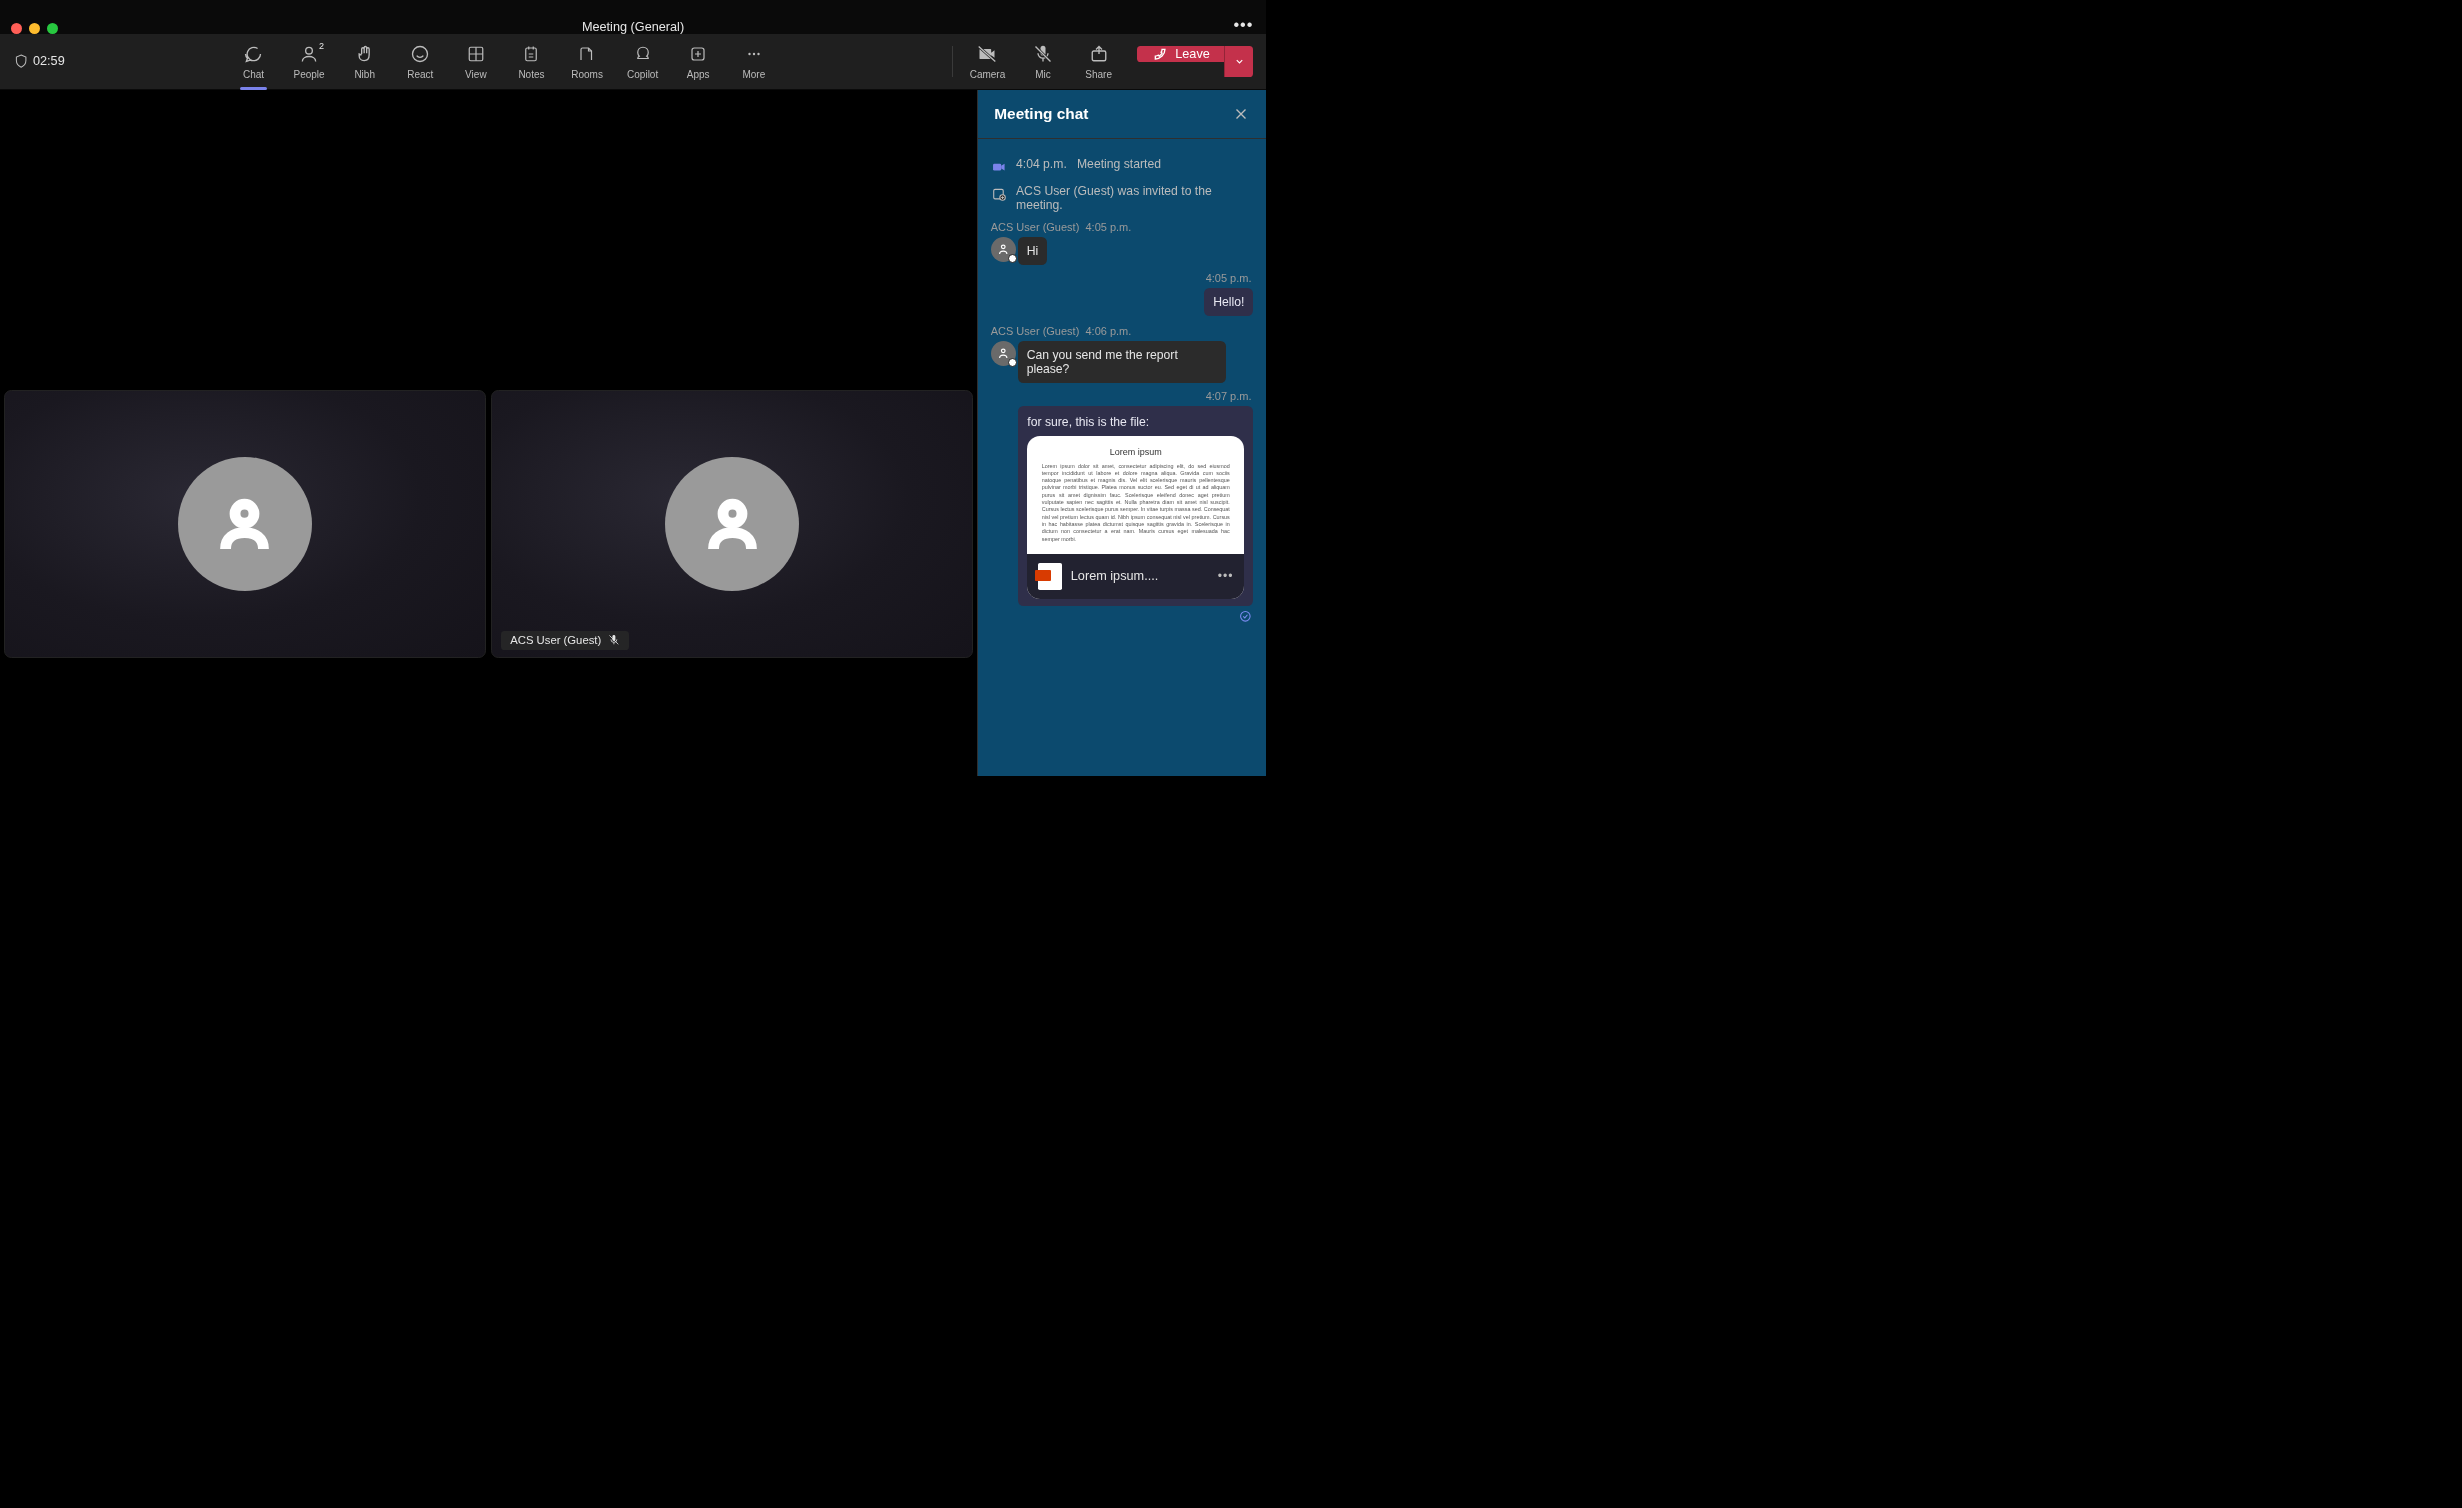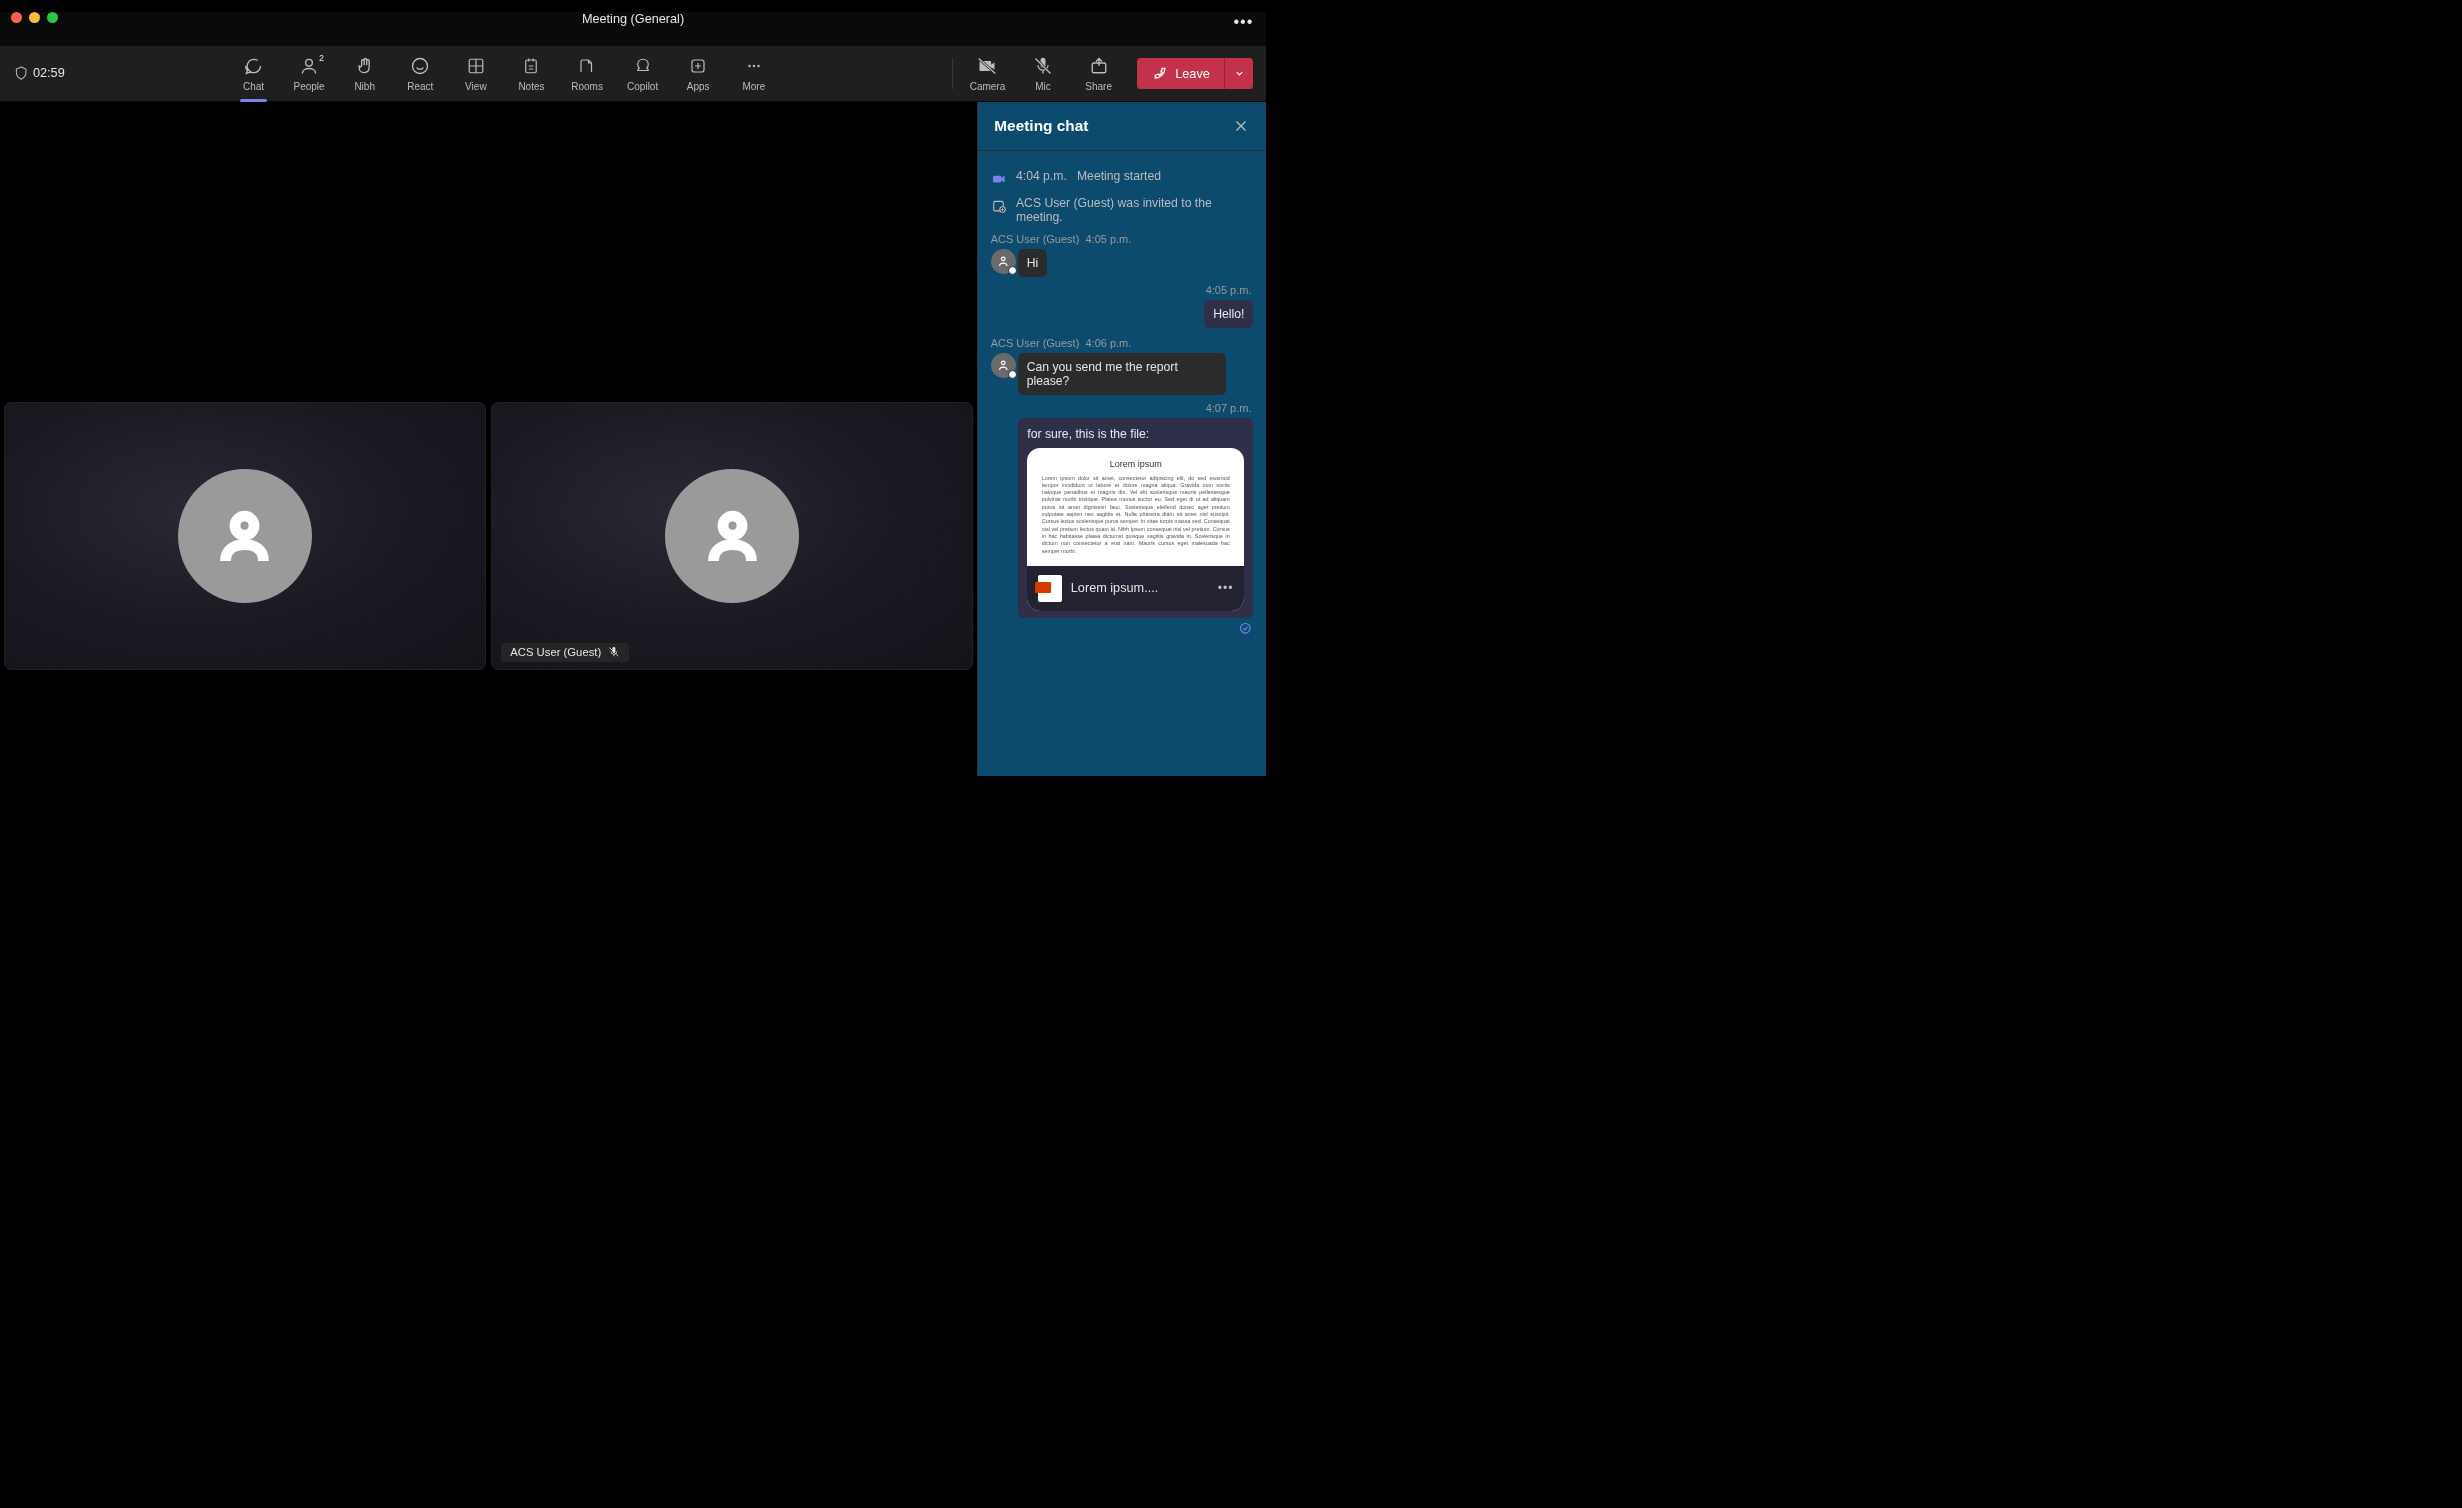--- a/index.html
+++ b/index.html
@@ -1,36 +1,36 @@
 <!DOCTYPE html>
 <html style="font-size:14.5px"><head>
 <meta charset="utf-8">
 <style>
 *{margin:0;padding:0;box-sizing:border-box;font-family:-apple-system,BlinkMacSystemFont,"Segoe UI",sans-serif;}
 body{background:#000;color:#fff;width:1266px;height:776px;overflow:hidden;display:flex;flex-direction:column;}
-.titlebar{height:34px;display:flex;align-items:flex-start;padding:0 11px;position:relative;background:#0a0a0a;margin-top:12px;}
+.titlebar{height:34px;display:flex;align-items:flex-end;padding:0 11px;position:relative;background:#0a0a0a;}
 .traffic-lights{display:flex;gap:7.2px;}
 .tl{width:11px;height:11px;border-radius:50%;}
 .tl-r{background:#ff5f57;}.tl-y{background:#febc2e;}.tl-g{background:#28c840;}
 .window-title{position:absolute;left:50%;transform:translateX(-50%);font-size:12.7px;color:#e6e6e6;}
 .title-more{position:absolute;right:12.7px;color:#e6e6e6;cursor:pointer;font-size:16.3px;letter-spacing:0.9px;}
 .toolbar{height:56px;background:#1f1f1f;display:flex;align-items:center;padding:0 12.7px;border-bottom:0.9px solid #0a0a0a;}
 .tb-left{display:flex;align-items:center;gap:4px;}
 .shield-icon svg{width:16.3px;height:16.3px;stroke:#bcbcbc;fill:none;stroke-width:1.5;}
 .timer{color:#e6e6e6;font-size:12.7px;}
 .tb-center{flex:1;display:flex;justify-content:center;gap:3.6px;}
 .tb-btn{display:flex;flex-direction:column;align-items:center;justify-content:center;width:52px;height:51px;color:#bcbcbc;cursor:pointer;position:relative;}
 .tb-btn .ic{height:22px;display:flex;align-items:center;justify-content:center;}
 .tb-btn .lbl{font-size:10px;margin-top:3.6px;}
 .tb-btn.active::after{content:"";position:absolute;bottom:-2.7px;left:12.7px;right:12.7px;height:2.7px;background:#7b83eb;border-radius:1.8px;}
 .badge{position:absolute;top:5.4px;right:11px;font-size:9px;color:#e6e6e6;}
 .vdiv{width:0.9px;height:31px;background:#3a3a3a;margin:0 9px;}
 .tb-right{display:flex;align-items:center;gap:3.6px;}
 .leave-group{display:flex;margin-left:9px;}
-.leave-btn{background:#c4314b;color:#fff;height:31px;padding:0 14.5px;border:none;border-radius:3.6px 0 0 3.6px;display:flex;align-items:center;gap:7.2px;font-size:12.7px;cursor:pointer;}
+.leave-btn{background:#c4314b;color:#fff;height:16px;padding:0 14.5px;border:none;border-radius:3.6px 0 0 3.6px;display:flex;align-items:center;gap:7.2px;font-size:12.7px;cursor:pointer;}
 .leave-chev{background:#c4314b;color:#fff;height:31px;width:29px;border:none;border-left:0.9px solid rgba(0,0,0,.25);border-radius:0 3.6px 3.6px 0;display:flex;align-items:center;justify-content:center;cursor:pointer;}
 .content{flex:1;display:flex;overflow:hidden;}
 .stage{flex:1;background:#000;position:relative;padding:0 3.6px;}
 .stage-row{position:absolute;left:3.6px;right:3.6px;top:300px;height:268px;display:flex;gap:5.4px;}
 .tile{flex:1;background:radial-gradient(ellipse at 40% 40%,#2a2833 0%,#1a1820 55%,#15131a 100%);border-radius:7.2px;position:relative;display:flex;align-items:center;justify-content:center;border:0.9px solid #222;}
 .avatar{width:134px;height:134px;border-radius:50%;background:#9a9a9a;display:flex;align-items:center;justify-content:center;}
 .avatar svg{width:65px;height:65px;fill:none;stroke:#fff;stroke-width:4;}
 .name-pill{position:absolute;left:9px;bottom:7.2px;background:rgba(40,40,40,.85);padding:3.6px 9px;border-radius:3.6px;display:flex;align-items:center;gap:7.2px;font-size:11.3px;color:#e6e6e6;}
 .chat-panel{width:289px;background:#0c4a6e;border-left:0.9px solid #2f2f2f;display:flex;flex-direction:column;}
 .chat-header{height:49px;display:flex;align-items:center;justify-content:space-between;padding:0 16.3px;border-bottom:0.9px solid #2f2f2f;}

